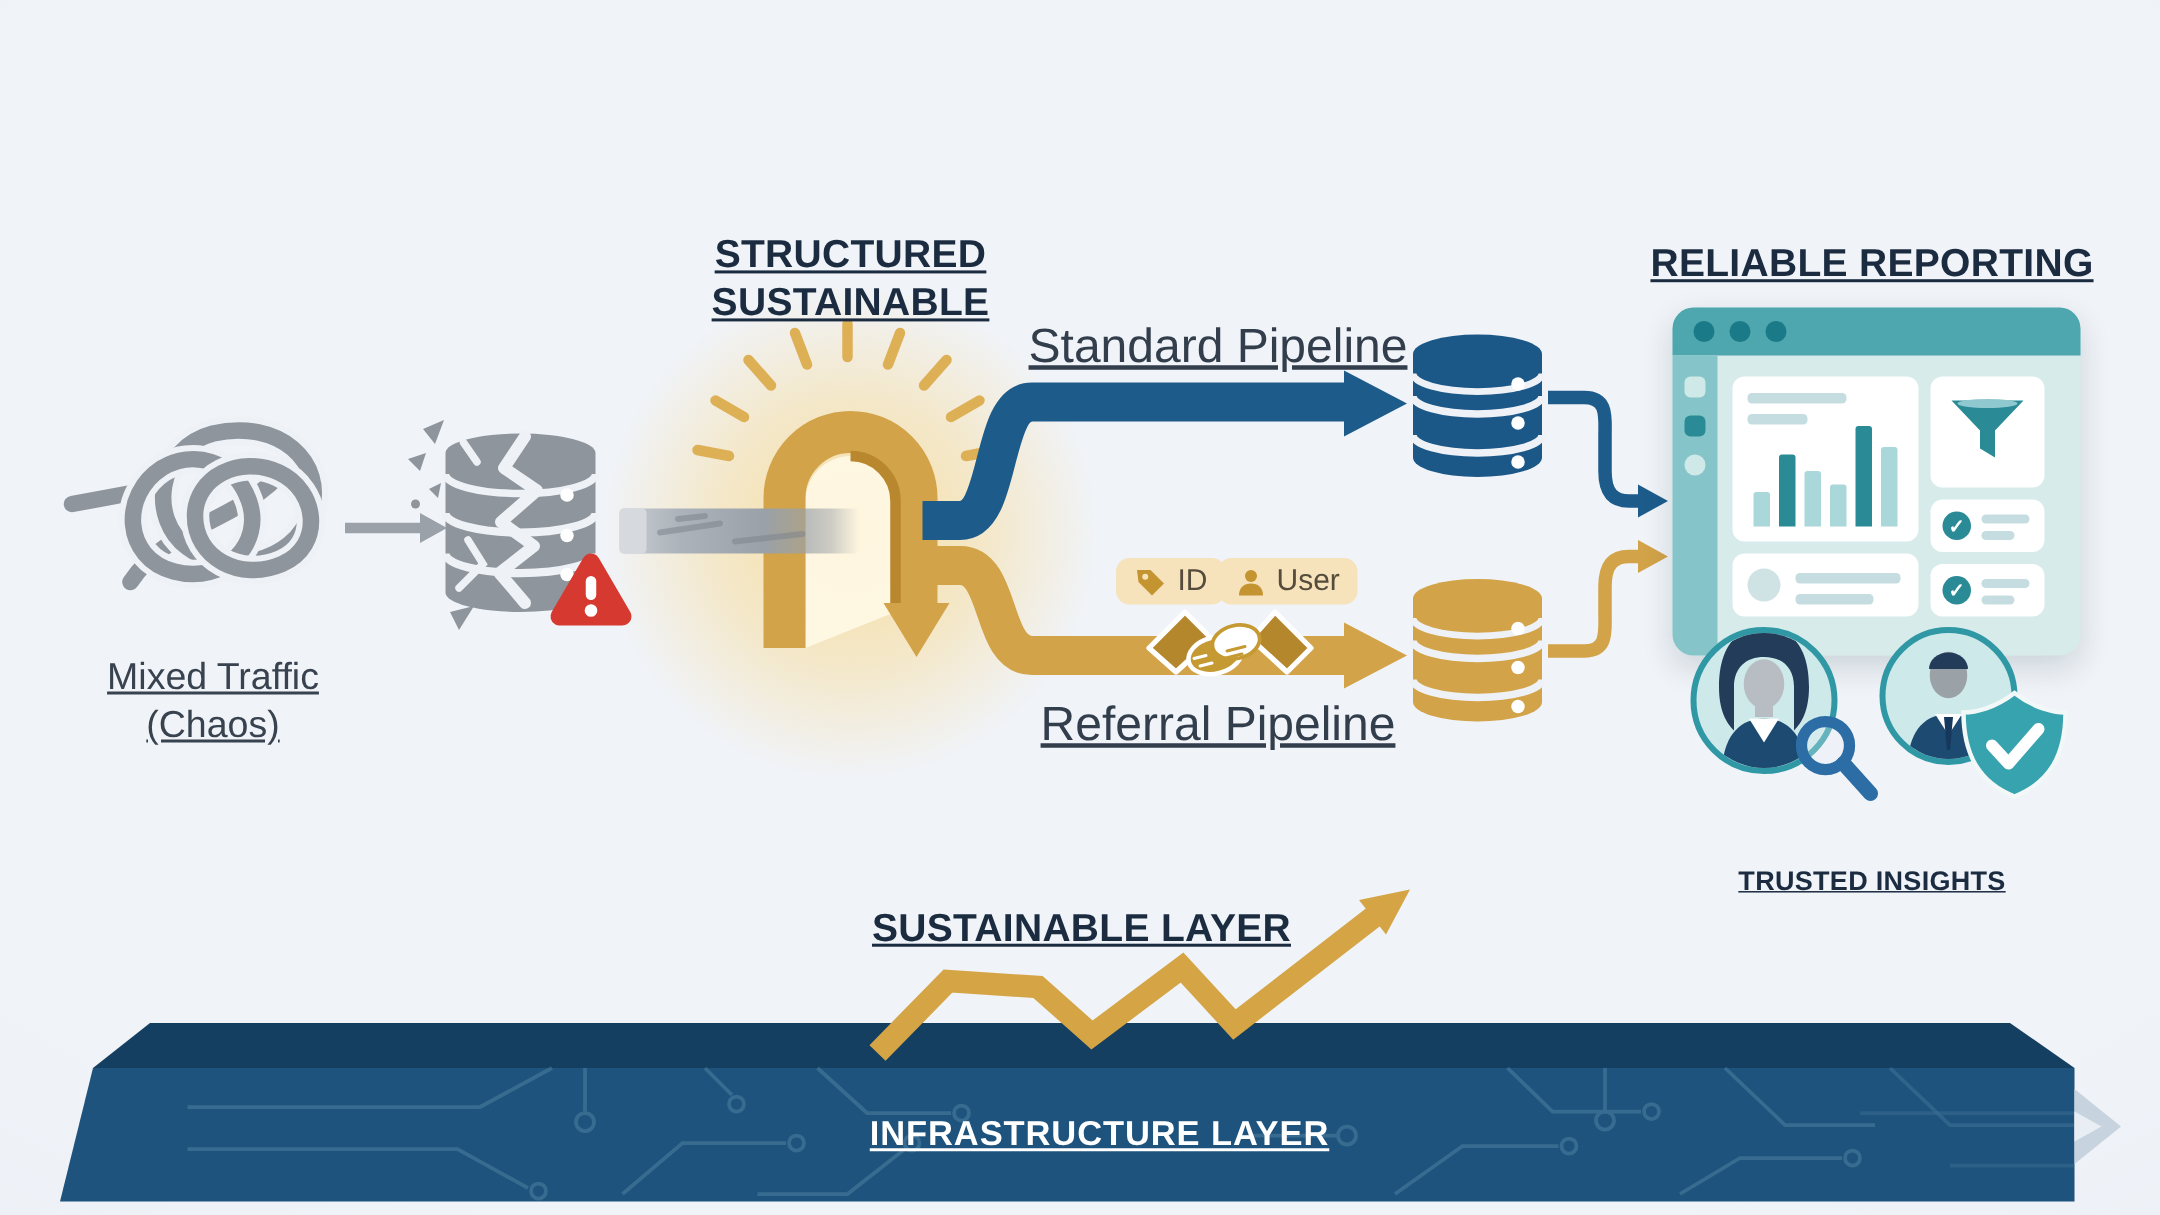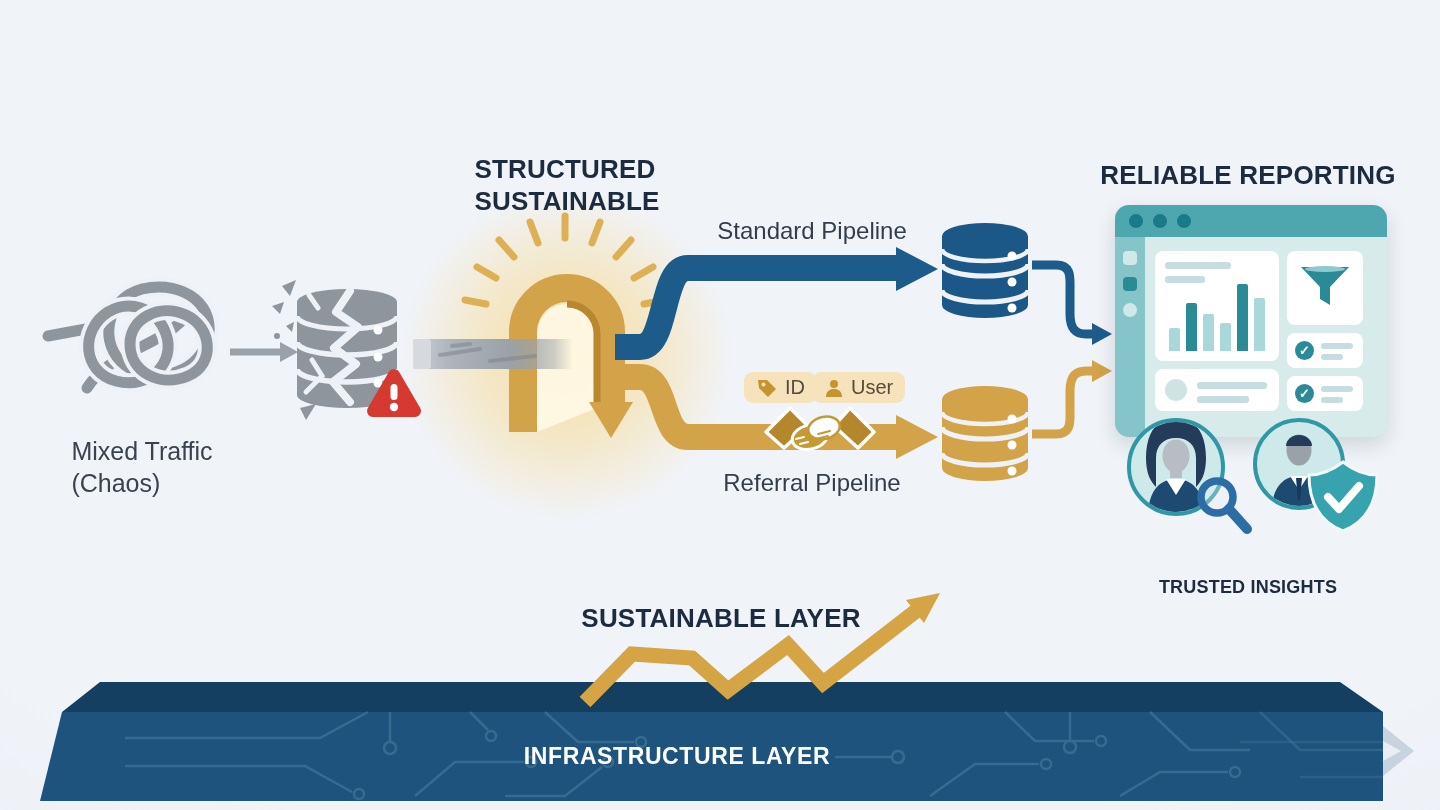--- a/index.html
+++ b/index.html
@@ -3,24 +3,24 @@
 <meta charset="utf-8">
 <style>
   html,body{margin:0;padding:0;background:#e7ebf1;}
   .canvas{
     position:relative;width:1440px;height:810px;overflow:hidden;
     background:radial-gradient(115% 115% at 50% 42%, #f0f3f8 55%, #e6eaf1 100%);
     font-family:"Liberation Sans", sans-serif;
   }
   .layer{position:absolute;inset:0;}
   svg{display:block;}
-  .label{position:absolute;transform:translate(-50%,-50%);text-align:left;white-space:nowrap;}
+  .label{position:absolute;transform:translate(-50%,-50%);text-align:center;white-space:nowrap;text-decoration:underline;}
   .stage{font-size:25px;line-height:1.28;color:#39434f;}
   .title{font-weight:bold;font-size:26px;line-height:1.22;color:#1b2b40;letter-spacing:.2px;}
-  .pipe-label{font-size:24px;color:#333e4c;}
+  .pipe-label{font-size:32px;color:#333e4c;}
   .infra-label{font-weight:bold;font-size:23px;color:#ffffff;letter-spacing:.6px;}
 
   .tag{position:absolute;height:31px;display:flex;align-items:center;gap:7px;
        background:#f6e3bc;border-radius:9px;padding:0 12px;font-size:20px;color:#554c3c;}
   .tag svg{flex:0 0 auto;}
 
   
   .dash{position:absolute;left:1115px;top:205px;width:272px;height:232px;border-radius:14px;
         background:#d7ebea;box-shadow:0 8px 20px rgba(25,60,70,.16);}
   .dash-header{position:absolute;left:0;top:0;right:0;height:32px;background:#4ea6ae;border-radius:14px 14px 0 0;}
@@ -336,14 +336,14 @@
   </div>
   <div class="label title" style="left:567px;top:186px">
     <div>STRUCTURED</div>
     <div>SUSTAINABLE</div>
   </div>
   <div class="label pipe-label" style="left:812px;top:231px">Standard Pipeline</div>
   <div class="label pipe-label" style="left:812px;top:483px">Referral Pipeline</div>
   <div class="label title" style="left:1248px;top:176px">RELIABLE REPORTING</div>
   <div class="label title" style="left:1248px;top:588px;font-size:18px">TRUSTED INSIGHTS</div>
   <div class="label title" style="left:721px;top:619px">SUSTAINABLE LAYER</div>
-  <div class="label infra-label" style="left:677px;top:756px">INFRASTRUCTURE LAYER</div>
+  <div class="label infra-label" style="left:733px;top:756px">INFRASTRUCTURE LAYER</div>
 </div>
 
 </body></html>

